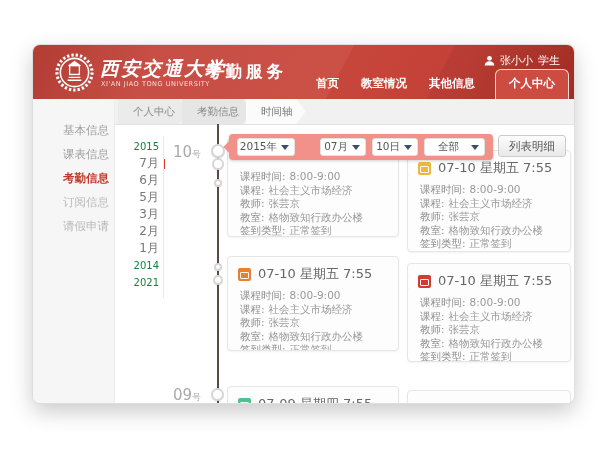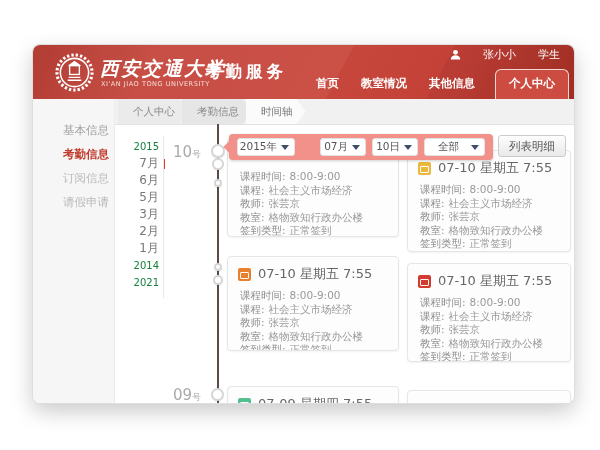--- a/index.html
+++ b/index.html
@@ -14,21 +14,21 @@
     box-shadow:0 0 0 1px #dedede,0 8px 22px rgba(0,0,0,.22);
   }
   
   .header{position:relative;height:54px;background:linear-gradient(115deg,#ad3127 0%,#c4443a 22%,#c8473c 55%,#c24036 78%,#a93025 100%);overflow:hidden;}
   .header .band{position:absolute;left:-30px;top:-40px;width:330px;height:160px;background:rgba(255,255,255,.06);transform:skewX(-28deg);}
   .header .band2{position:absolute;right:-60px;top:-40px;width:200px;height:160px;background:rgba(0,0,0,.05);transform:skewX(-28deg);}
   .logo{position:absolute;left:22px;top:8px;width:39px;height:39px;}
   .brand-cn{position:absolute;left:67px;top:11px;font-size:19px;font-weight:bold;font-style:italic;color:#fff;letter-spacing:2px;white-space:nowrap;}
   .brand-en{position:absolute;left:68px;top:35px;font-size:6.6px;color:#f4ddd8;letter-spacing:.5px;white-space:nowrap;}
   .app-title{position:absolute;left:172px;top:16px;font-size:16.5px;font-weight:bold;color:#fff;letter-spacing:4px;white-space:nowrap;}
-  .user{position:absolute;right:14px;top:2px;display:flex;align-items:center;gap:22px;color:#fff;font-size:11px;cursor:pointer;white-space:nowrap;}
+  .user{position:absolute;right:14px;top:8px;display:flex;align-items:center;gap:5px;color:#fff;font-size:11px;cursor:pointer;white-space:nowrap;}
   .nav{position:absolute;right:5px;bottom:0;display:flex;align-items:flex-end;}
   .nav-item{color:#fff;font-size:11.5px;font-weight:bold;margin:0 11px;padding-bottom:8px;cursor:pointer;white-space:nowrap;}
   .nav-item.active{
     margin:0 0 0 9px;padding:6px 13px 8px;background:#cd4c41;
     border:1px solid #eed8d3;border-bottom:none;border-radius:6px 6px 0 0;
   }
   
   .app-body{display:flex;height:304px;}
   .sidebar{width:82px;background:#f6f6f6;border-right:1px solid #ececec;padding-top:19px;box-sizing:border-box;}
   .side-item{height:24px;line-height:24px;font-size:11.5px;color:#9d9d9d;text-align:right;padding-right:5px;cursor:pointer;white-space:nowrap;}
@@ -114,20 +114,21 @@
       <span class="nav-item">首页</span>
       <span class="nav-item">教室情况</span>
       <span class="nav-item">其他信息</span>
       <span class="nav-item active">个人中心</span>
     </div>
   </div>
 
   <div class="app-body">
     <div class="sidebar">
       <div class="side-item">基本信息</div>
+      <div class="side-item">课表信息</div>
       <div class="side-item active">考勤信息</div>
       <div class="side-item dim">订阅信息</div>
       <div class="side-item dim">请假申请</div>
     </div>
 
     <div class="main">
       <div class="breadcrumb">
         <span class="crumb">个人中心</span>
         <span class="crumb">考勤信息</span>
         <span class="crumb current">时间轴</span>

